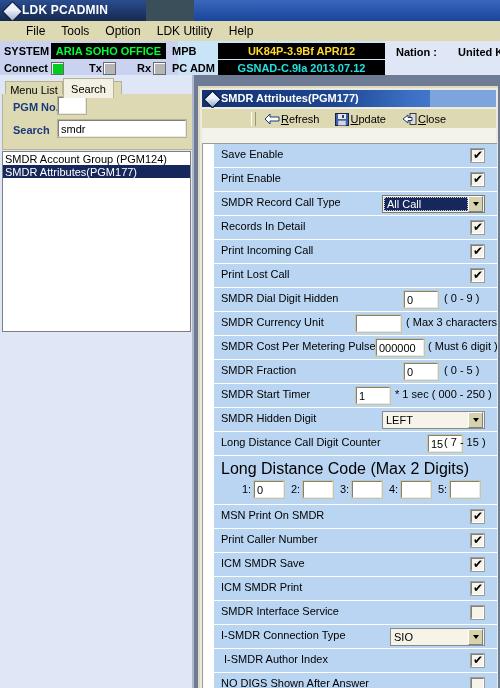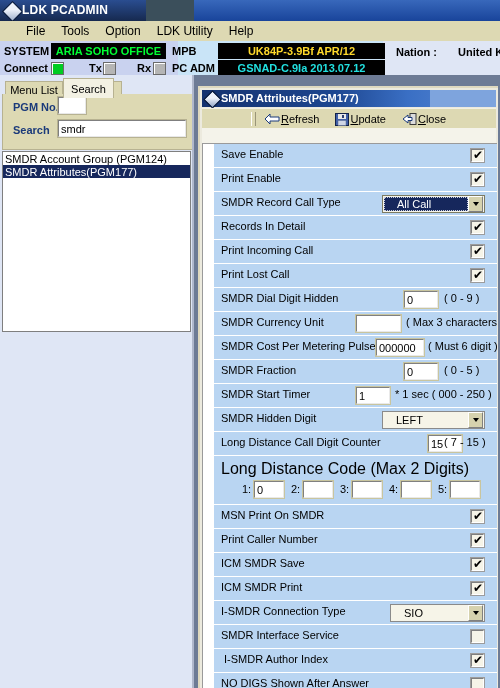--- a/index.html
+++ b/index.html
@@ -233,21 +233,21 @@
   }
   .hint {
     position:absolute; font-size:11px; color:#000; white-space:nowrap; top:4px;
   }
   .combo {
     position:absolute; height:18px; box-sizing:border-box;
     border:1px solid #8a8a8a; background:#f6f4e8;
     display:flex; align-items:center;
   }
   .combo .val {
-    flex:1; font-size:11px; color:#000; padding-left:13px; overflow:hidden; white-space:nowrap;
+    flex:1; font-size:11px; color:#000; padding-left:3px; overflow:hidden; white-space:nowrap;
   }
   .combo.focused { border:1px solid #7c7a62; background:#f6f4e8; }
   .combo.focused .val {
     background:#16275c; color:#ffffff; margin:1px 0 1px 1px;
     outline:1px dotted #c9cfe0; outline-offset:-1px;
     height:14px; display:flex; align-items:center;
   }
   .combo .arrowbtn {
     width:15px; height:16px; margin:0 1px 0 0;
     background:#d6d2ae;
@@ -517,35 +517,35 @@
             </div>
 
             <div class="row">
               <span class="row-label">ICM SMDR Print</span>
               <span class="chk" style="right:13px; top:5px;">
                   <span class="tick">✔</span>
                 </span>
             </div>
 
             <div class="row">
+              <span class="row-label">SMDR Interface Service</span>
+              <span class="chk" style="right:13px; top:5px;"></span>
+            </div>
+
+            <div class="row">
               <span class="row-label">I-SMDR Connection Type</span>
               <span class="combo" style="left:176px; top:3px; width:95px;">
                 <span class="val">SIO</span>
                 <span class="arrowbtn">
                     <i></i>
                   </span>
               </span>
             </div>
 
             <div class="row">
-              <span class="row-label">SMDR Interface Service</span>
-              <span class="chk" style="right:13px; top:5px;"></span>
-            </div>
-
-            <div class="row">
               <span class="row-label indent">I-SMDR Author Index</span>
               <span class="chk" style="right:13px; top:5px;">
                   <span class="tick">✔</span>
                 </span>
             </div>
 
             <div class="row">
               <span class="row-label">NO DIGS Shown After Answer</span>
               <span class="chk" style="right:13px; top:5px;"></span>
             </div>

